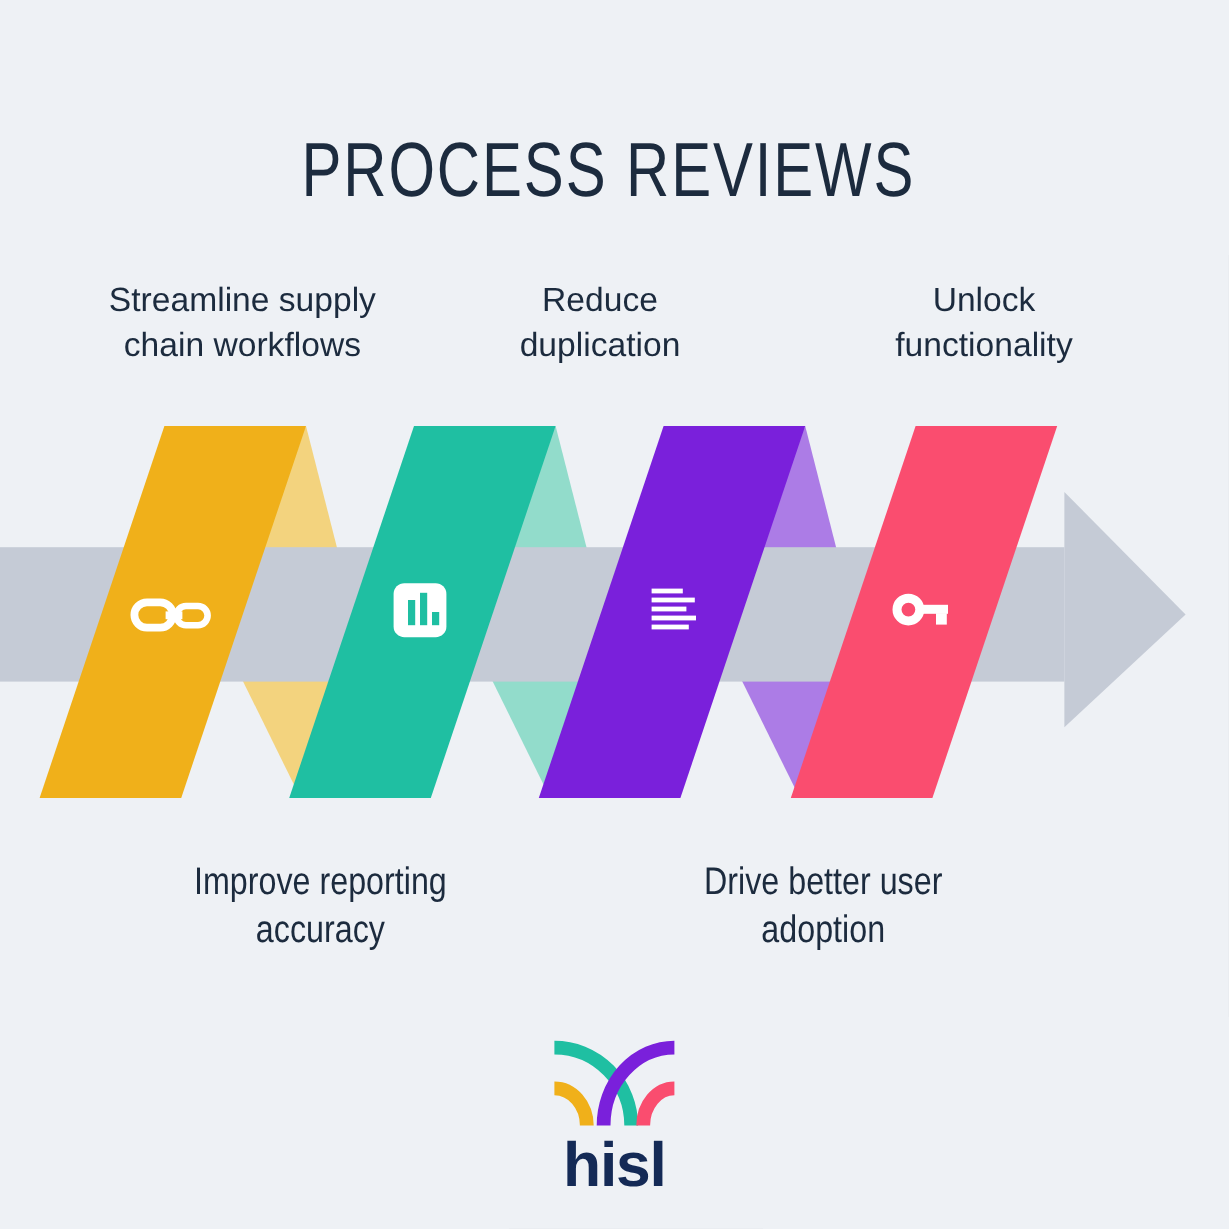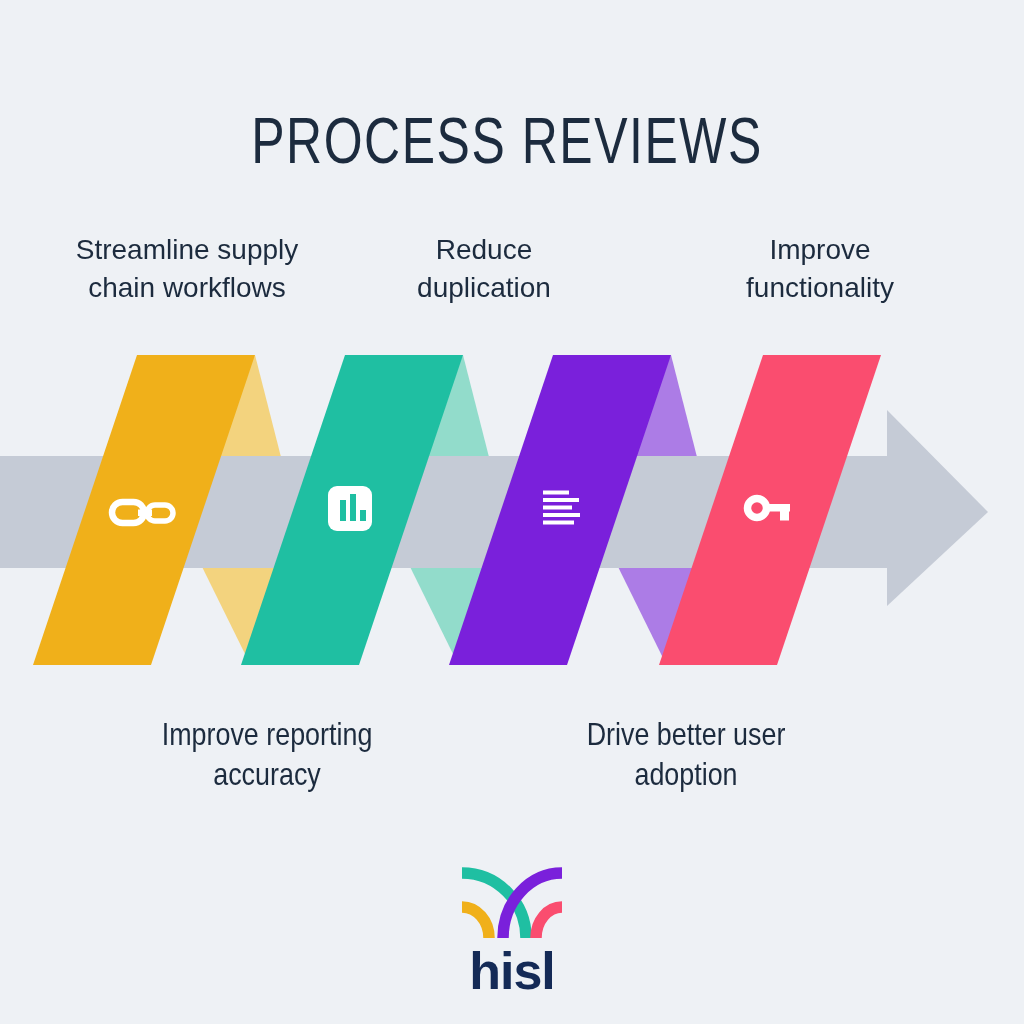--- a/index.html
+++ b/index.html
@@ -20,22 +20,22 @@
   }
   .label-top{
     top:231px;width:340px;
     font-size:28px;line-height:38px;font-weight:400;
   }
   .label-bottom{
     top:714px;width:340px;
     font-size:32px;line-height:40px;font-weight:400;
     transform:scaleX(0.84);transform-origin:50% 50%;
   }
-  .lt-0{left:17px;}
-  .lt-1{left:314px;text-align:center;}
+  .lt-0{left:32px;}
+  .lt-1{left:330px;text-align:center;}
   .lt-2{left:650px;}
   .lb-0{left:97px;}
   .lb-1{left:516px;}
   .logo-text{
     left:362px;top:938px;width:300px;
     font-size:52px;line-height:66px;font-weight:700;
     letter-spacing:-1px;
   }
 </style>
 </head>
@@ -93,21 +93,21 @@
       <path d="M 562 907 A 26 31 0 0 0 536 938" stroke="#FA4D6F"></path>
     </g>
   </svg>
 
   <div class="txt title" style="color: rgb(28, 43, 62);">PROCESS REVIEWS</div>
 
   <div class="txt label-top lt-0" style="color: rgb(28, 43, 62);">Streamline supply
 chain workflows</div>
   <div class="txt label-top lt-1" style="color: rgb(28, 43, 62);">Reduce
 duplication</div>
-  <div class="txt label-top lt-2" style="color: rgb(28, 43, 62);">Improve
+  <div class="txt label-top lt-2" style="color: rgb(28, 43, 62);">Unlock
 functionality</div>
 
   <div class="txt label-bottom lb-0" style="color: rgb(28, 43, 62);">Improve reporting
 accuracy</div>
   <div class="txt label-bottom lb-1" style="color: rgb(28, 43, 62);">Drive better user
 adoption</div>
 
   <div class="txt logo-text" style="color: rgb(20, 42, 86);">hisl</div>
 </div>
 

